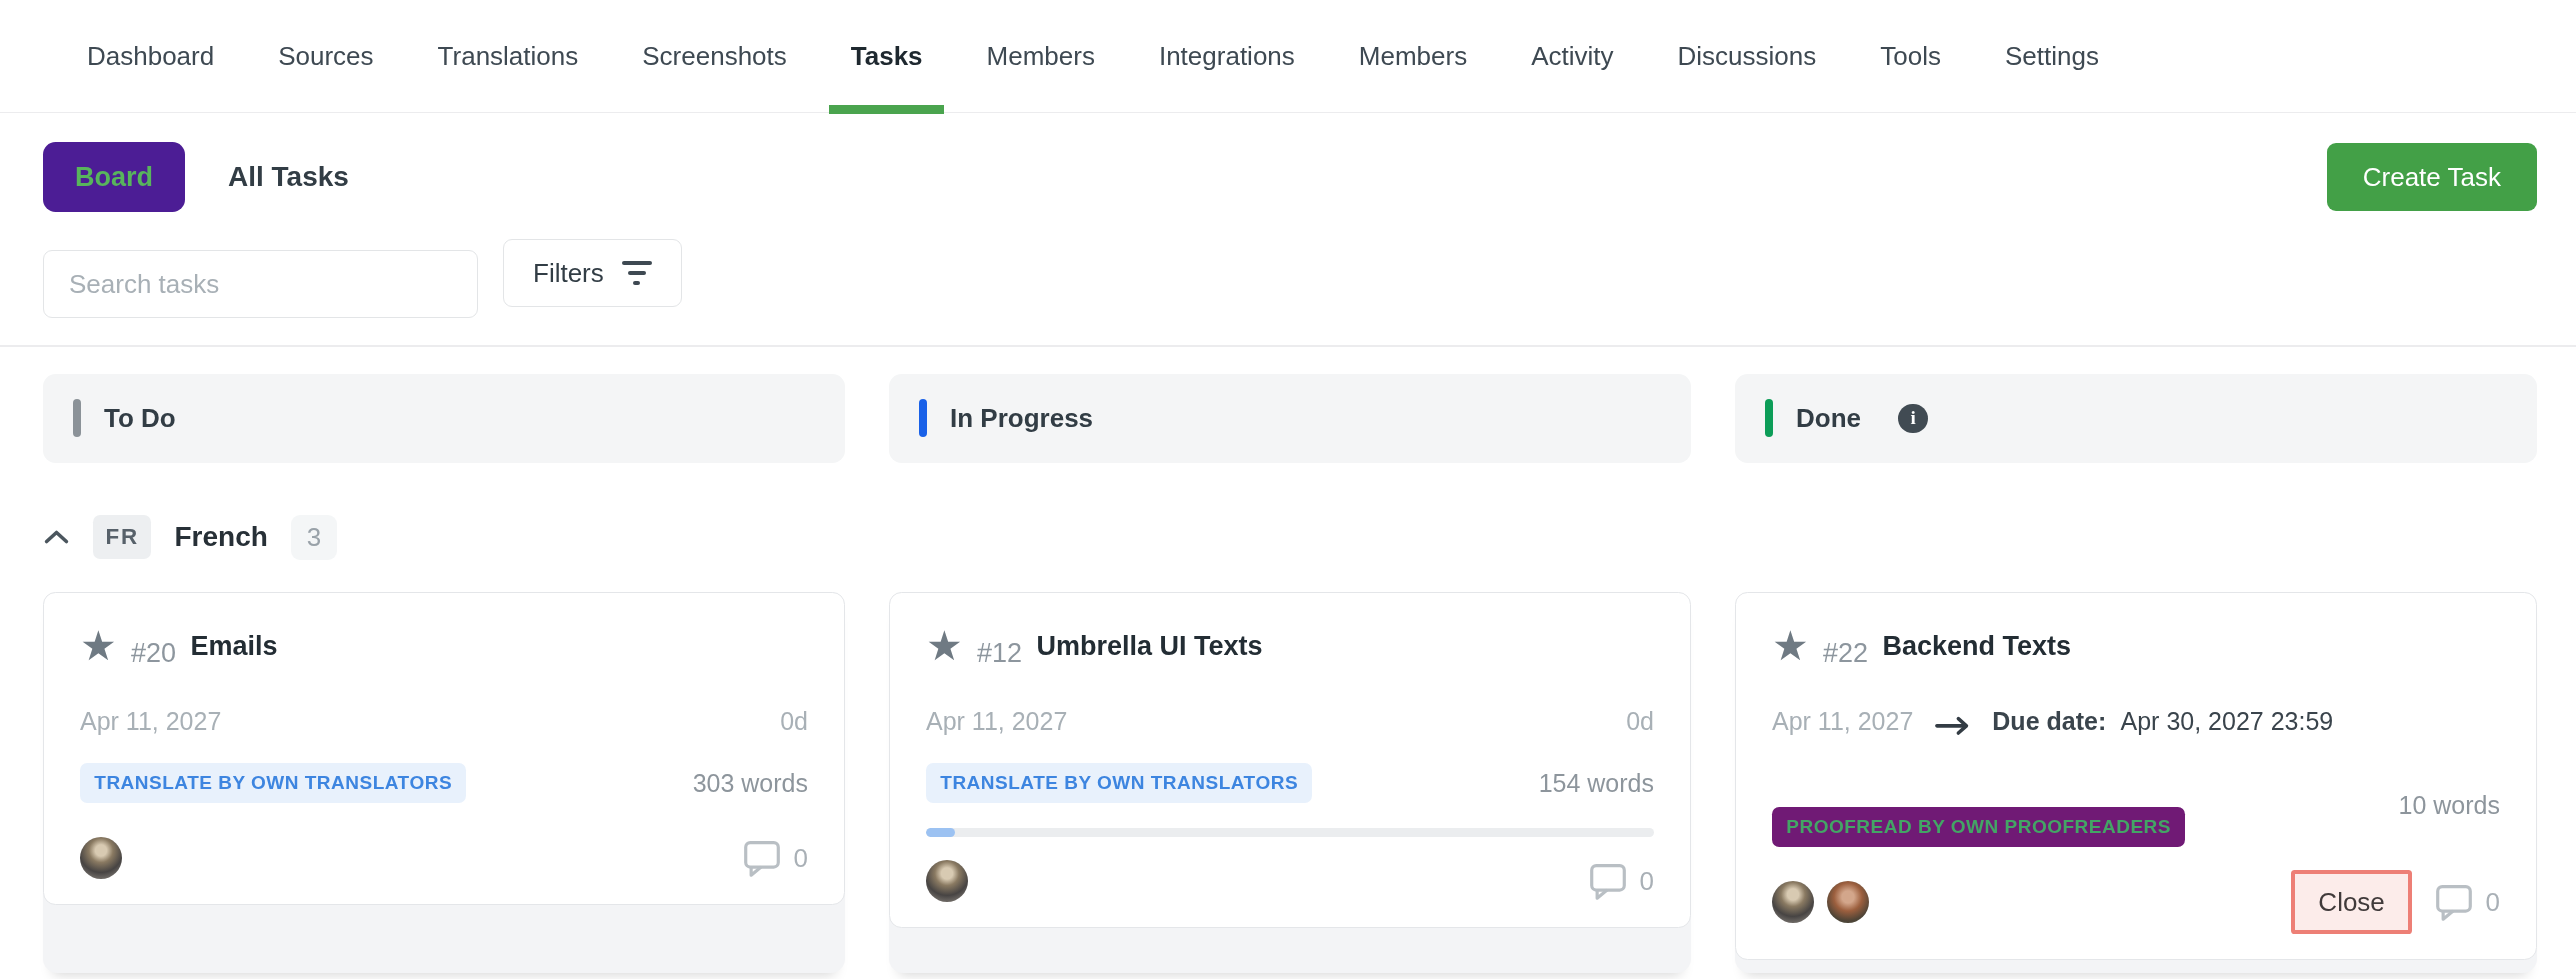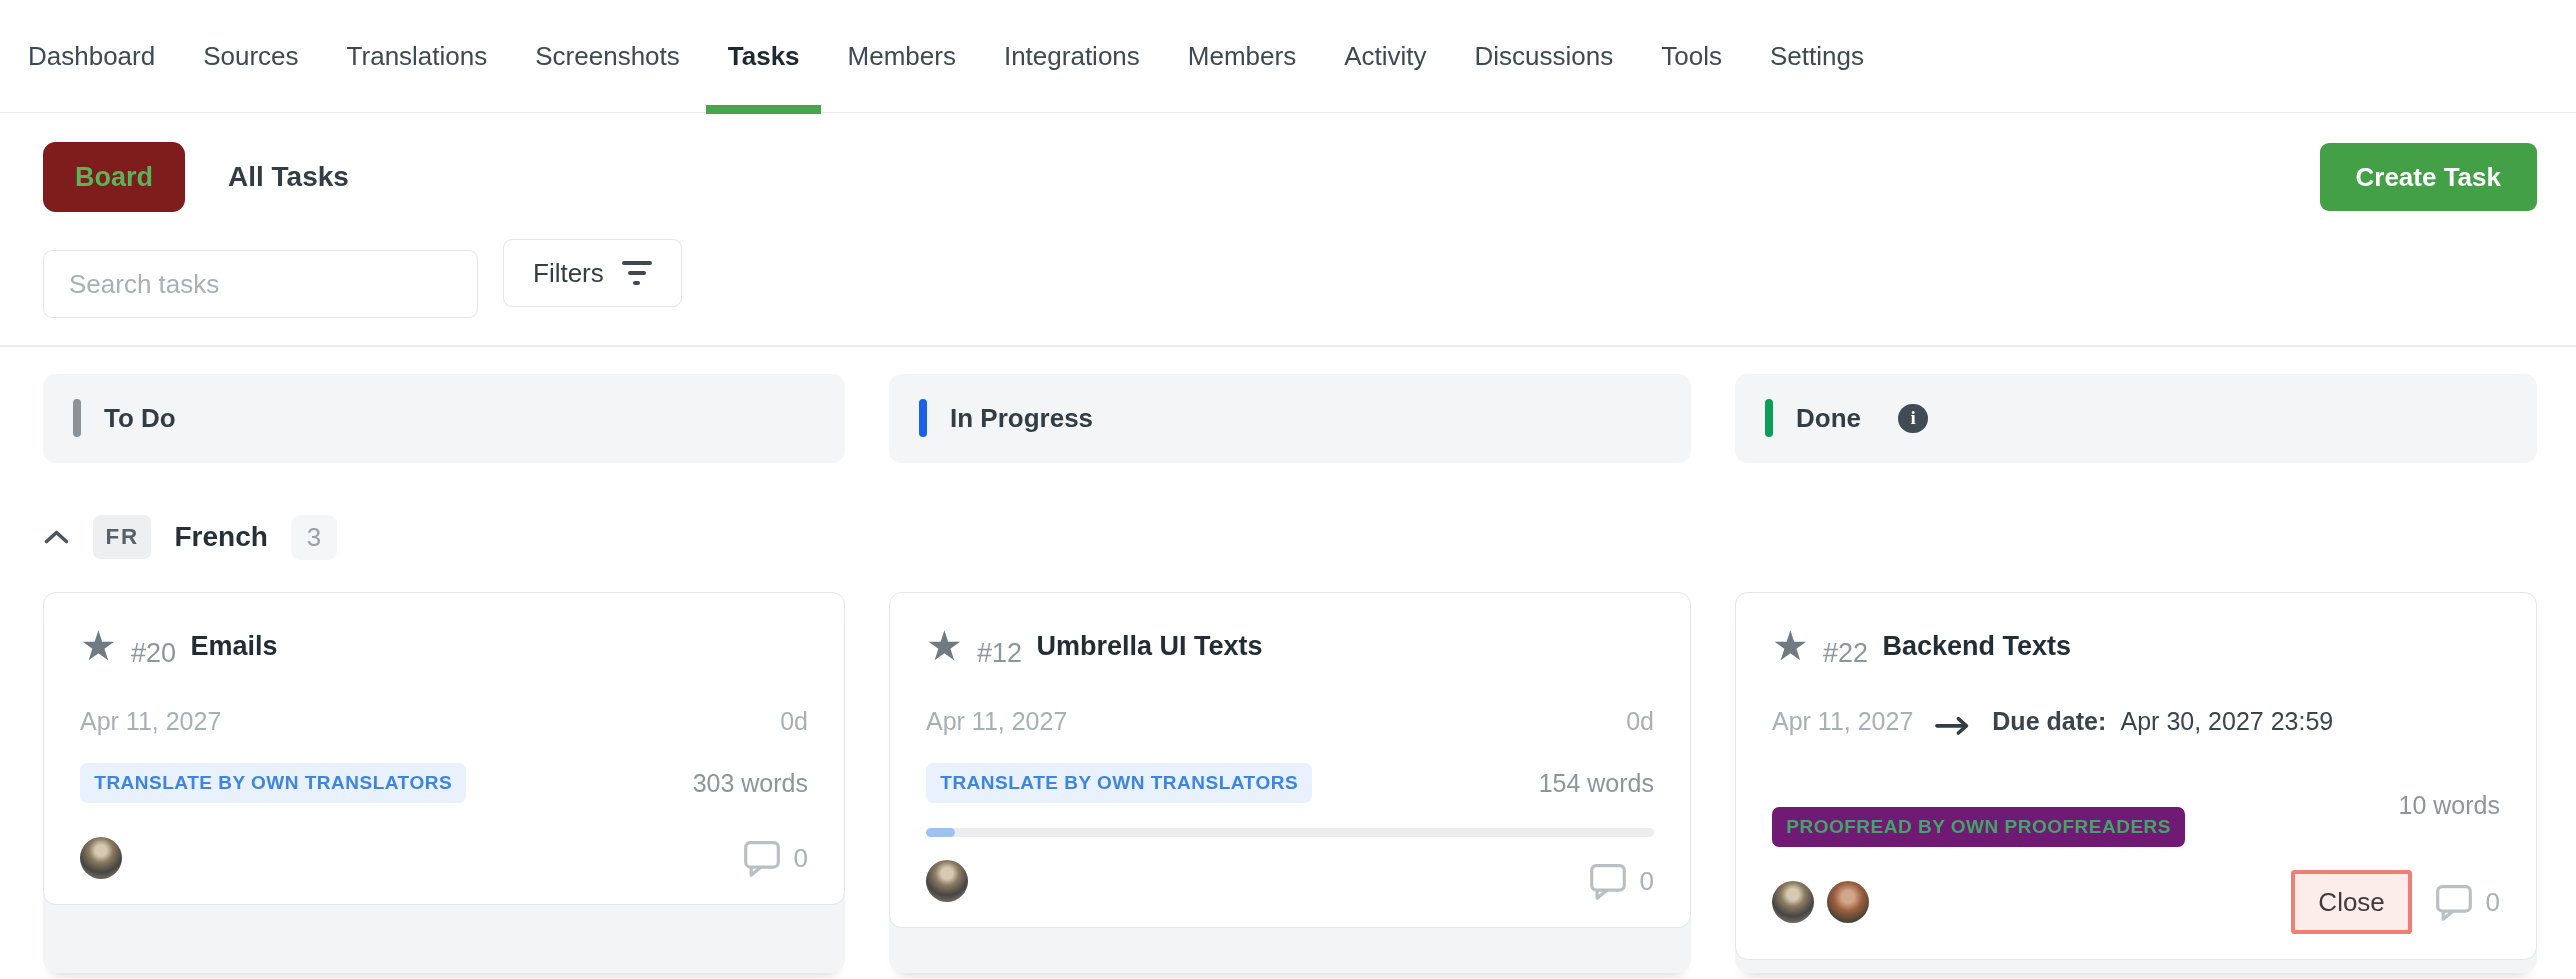--- a/index.html
+++ b/index.html
@@ -1,36 +1,36 @@
 <!DOCTYPE html>
 <html style="font-size:14.3px"><head>
 <meta charset="utf-8">
 <style>
   * { margin:0; padding:0; box-sizing:border-box; }
   html,body { width:2576px; height:979px; background:#fff;
     font-family:"Liberation Sans", sans-serif; overflow:hidden; }
 
   
-  .nav { height:113px; display:flex; align-items:flex-end; gap:48px;
-    padding:0 28px; border-bottom:1.8px solid #ececee; }
+  .nav { height:113px; display:flex; align-items:flex-end; gap:64px;
+    padding:0 87px; border-bottom:1.8px solid #ececee; }
   .nav-item { position:relative; height:100%; display:flex; align-items:center;
     font-size:26px; color:#3e4952; cursor:pointer; white-space:nowrap; }
   .nav-item.active { color:#1e282f; font-weight:700; }
   .nav-item.active::after { content:""; position:absolute; left:-21.5px; right:-21.5px;
     bottom:-1.8px; height:9px; background:#4aa44e; }
 
   
   .toolbar { display:flex; align-items:center; padding:29px 39px 0 43px; }
-  .chip-board { background:#7f1d1d; color:#58b55c; font-size:27px; font-weight:600;
+  .chip-board { background:#4c1d95; color:#58b55c; font-size:27px; font-weight:600;
     height:70px; padding:0 32px; border-radius:12.5px; display:flex; align-items:center;
     cursor:pointer; }
   .all-tasks { margin-left:43px; font-size:28px; font-weight:600; color:#323d45;
     cursor:pointer; }
   .create-btn { margin-left:auto; background:#43a047; border:none; color:#fff;
-    font-size:26px; font-weight:700; height:68px; padding:0 36px; border-radius:9px;
+    font-size:26px; font-weight:400; height:68px; padding:0 36px; border-radius:9px;
     font-family:inherit; cursor:pointer; }
 
   
   .search-row { display:flex; gap:25px; padding:27px 43px 0; }
   .search-input { width:435px; height:68px; border:1.8px solid #e3e5e7; border-radius:9px;
     font-size:26px; padding:0 25px; color:#333; font-family:inherit; outline:none;margin-top:11px; }
   .search-input::placeholder { color:#a8b0b6; }
   .filters-btn { height:68px; padding:0 29px; background:#fff; border:1.8px solid #e3e5e7;
     border-radius:9px; display:flex; align-items:center; gap:18px; font-size:26px;
     color:#323d45; font-family:inherit; cursor:pointer; }

